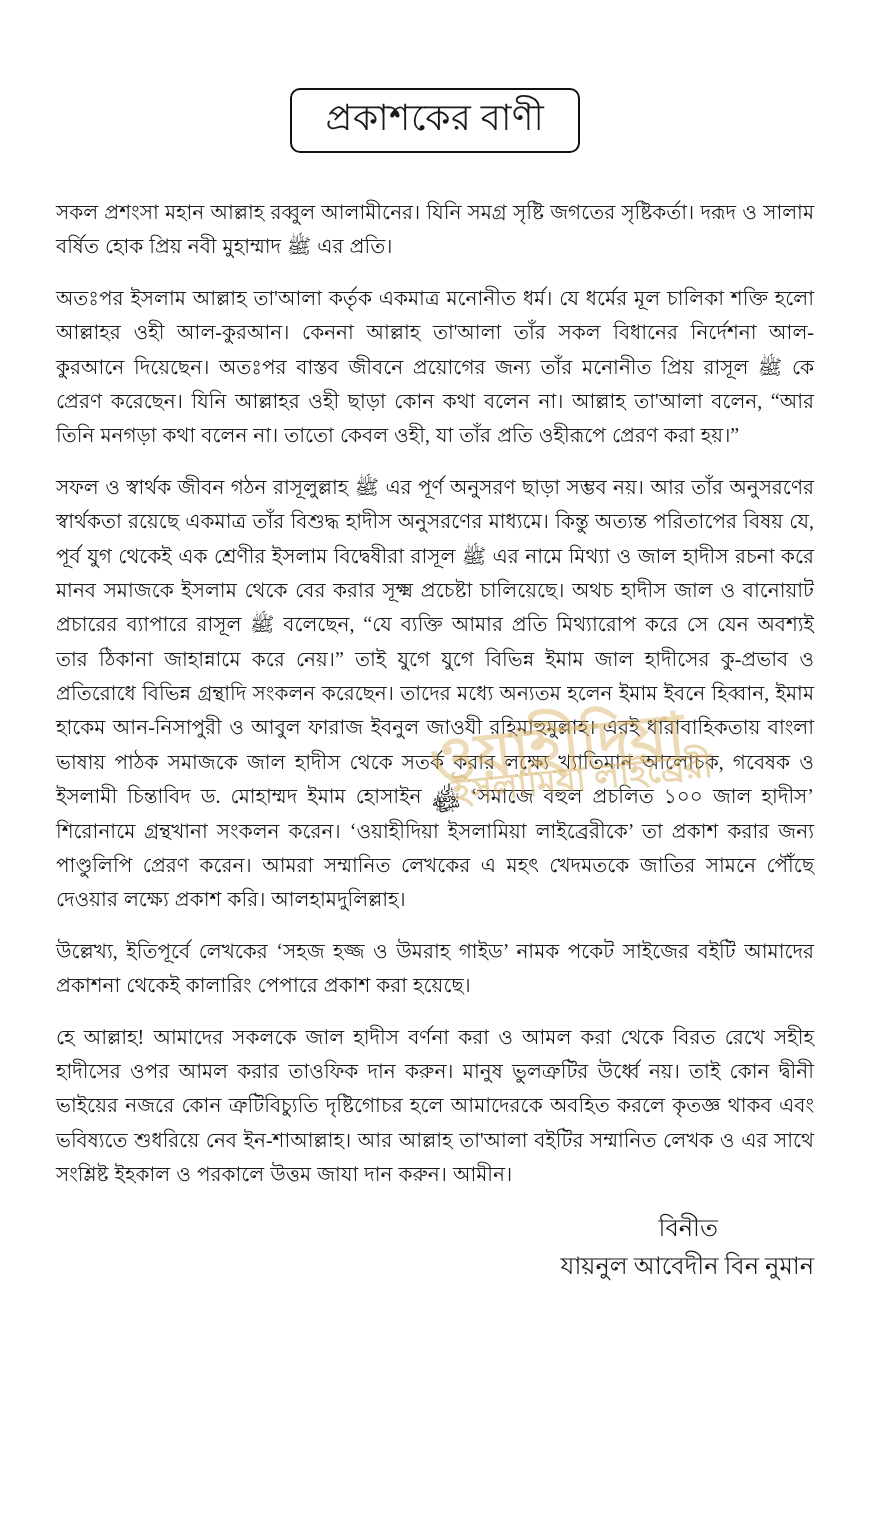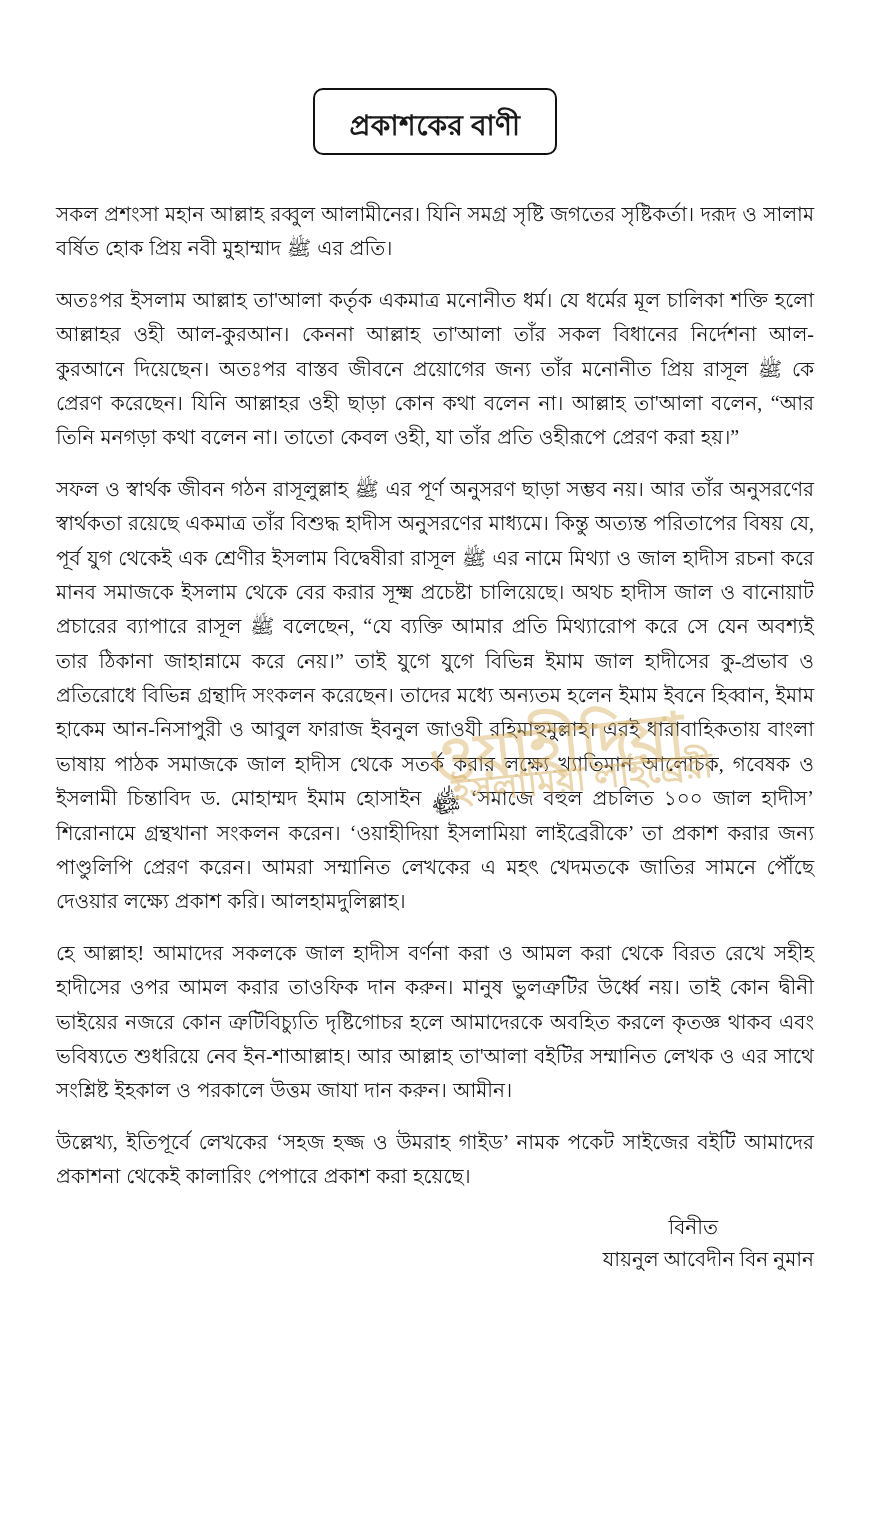--- a/index.html
+++ b/index.html
@@ -28,40 +28,39 @@
     align-items: center;
     margin-bottom: 42px;
   }
   .title-box {
     border: 2px solid #111;
     border-radius: 10px;
     padding: 6px 34px 10px 34px;
     box-shadow: 0 0 0 0 transparent;
   }
   .title-text {
-    font-size: 28px;
-    font-weight: bold;
+    font-size: 36px;
+    font-weight: normal;
     letter-spacing: 0.5px;
     line-height: 1.25;
     white-space: nowrap;
-    margin-top: 12px;
   }
   .para {
     font-size: 20px;
     line-height: 1.72;
     text-align: justify;
     text-align-last: left;
     margin: 0 0 17px 0;
     word-spacing: 1px;
     hyphens: none;
   }
   .signature-block {
     margin-top: 6px;
     text-align: right;
-    font-size: 20px;
+    font-size: 24px;
     line-height: 1.6;
   }
   .signature-role {
     display: block;
     margin-right: 96px;
   }
   .signature-name {
     display: block;
     font-weight: normal;
   }
@@ -102,21 +101,21 @@
 
   <div class="title-wrap">
     <div class="title-box">
       <div class="title-text">প্রকাশকের বাণী</div>
     </div>
   </div>
 
   <p class="para">সকল প্রশংসা মহান আল্লাহ রব্বুল আলামীনের। যিনি সমগ্র সৃষ্টি জগতের সৃষ্টিকর্তা। দরূদ ও সালাম বর্ষিত হোক প্রিয় নবী মুহাম্মাদ ﷺ এর প্রতি।</p>
   <p class="para">অতঃপর ইসলাম আল্লাহ তা'আলা কর্তৃক একমাত্র মনোনীত ধর্ম। যে ধর্মের মূল চালিকা শক্তি হলো আল্লাহর ওহী আল-কুরআন। কেননা আল্লাহ তা'আলা তাঁর সকল বিধানের নির্দেশনা আল-কুরআনে দিয়েছেন। অতঃপর বাস্তব জীবনে প্রয়োগের জন্য তাঁর মনোনীত প্রিয় রাসূল ﷺ কে প্রেরণ করেছেন। যিনি আল্লাহর ওহী ছাড়া কোন কথা বলেন না। আল্লাহ তা'আলা বলেন, “আর তিনি মনগড়া কথা বলেন না। তাতো কেবল ওহী, যা তাঁর প্রতি ওহীরূপে প্রেরণ করা হয়।”</p>
   <p class="para">সফল ও স্বার্থক জীবন গঠন রাসূলুল্লাহ ﷺ এর পূর্ণ অনুসরণ ছাড়া সম্ভব নয়। আর তাঁর অনুসরণের স্বার্থকতা রয়েছে একমাত্র তাঁর বিশুদ্ধ হাদীস অনুসরণের মাধ্যমে। কিন্তু অত্যন্ত পরিতাপের বিষয় যে, পূর্ব যুগ থেকেই এক শ্রেণীর ইসলাম বিদ্বেষীরা রাসূল ﷺ এর নামে মিথ্যা ও জাল হাদীস রচনা করে মানব সমাজকে ইসলাম থেকে বের করার সূক্ষ্ম প্রচেষ্টা চালিয়েছে। অথচ হাদীস জাল ও বানোয়াট প্রচারের ব্যাপারে রাসূল ﷺ বলেছেন, “যে ব্যক্তি আমার প্রতি মিথ্যারোপ করে সে যেন অবশ্যই তার ঠিকানা জাহান্নামে করে নেয়।” তাই যুগে যুগে বিভিন্ন ইমাম জাল হাদীসের কু-প্রভাব ও প্রতিরোধে বিভিন্ন গ্রন্থাদি সংকলন করেছেন। তাদের মধ্যে অন্যতম হলেন ইমাম ইবনে হিব্বান, ইমাম হাকেম আন-নিসাপুরী ও আবুল ফারাজ ইবনুল জাওযী রহিমাহুমুল্লাহ। এরই ধারাবাহিকতায় বাংলা ভাষায় পাঠক সমাজকে জাল হাদীস থেকে সতর্ক করার লক্ষ্যে খ্যাতিমান আলোচক, গবেষক ও ইসলামী চিন্তাবিদ ড. মোহাম্মদ ইমাম হোসাইন ﷾ ‘সমাজে বহুল প্রচলিত ১০০ জাল হাদীস’ শিরোনামে গ্রন্থখানা সংকলন করেন। ‘ওয়াহীদিয়া ইসলামিয়া লাইব্রেরীকে’ তা প্রকাশ করার জন্য পাণ্ডুলিপি প্রেরণ করেন। আমরা সম্মানিত লেখকের এ মহৎ খেদমতকে জাতির সামনে পৌঁছে দেওয়ার লক্ষ্যে প্রকাশ করি। আলহামদুলিল্লাহ।</p>
+  <p class="para">উল্লেখ্য, ইতিপূর্বে লেখকের ‘সহজ হজ্জ ও উমরাহ গাইড’ নামক পকেট সাইজের বইটি আমাদের প্রকাশনা থেকেই কালারিং পেপারে প্রকাশ করা হয়েছে।</p>
   <p class="para">হে আল্লাহ! আমাদের সকলকে জাল হাদীস বর্ণনা করা ও আমল করা থেকে বিরত রেখে সহীহ হাদীসের ওপর আমল করার তাওফিক দান করুন। মানুষ ভুলত্রুটির উর্ধ্বে নয়। তাই কোন দ্বীনী ভাইয়ের নজরে কোন ত্রুটিবিচ্যুতি দৃষ্টিগোচর হলে আমাদেরকে অবহিত করলে কৃতজ্ঞ থাকব এবং ভবিষ্যতে শুধরিয়ে নেব ইন-শাআল্লাহ। আর আল্লাহ তা'আলা বইটির সম্মানিত লেখক ও এর সাথে সংশ্লিষ্ট ইহকাল ও পরকালে উত্তম জাযা দান করুন। আমীন।</p>
-  <p class="para">উল্লেখ্য, ইতিপূর্বে লেখকের ‘সহজ হজ্জ ও উমরাহ গাইড’ নামক পকেট সাইজের বইটি আমাদের প্রকাশনা থেকেই কালারিং পেপারে প্রকাশ করা হয়েছে।</p>
 
   <div class="signature-block">
     <span class="signature-role">বিনীত</span>
     <span class="signature-name">যায়নুল আবেদীন বিন নুমান</span>
   </div>
 
 </div>
 
 </body></html>

